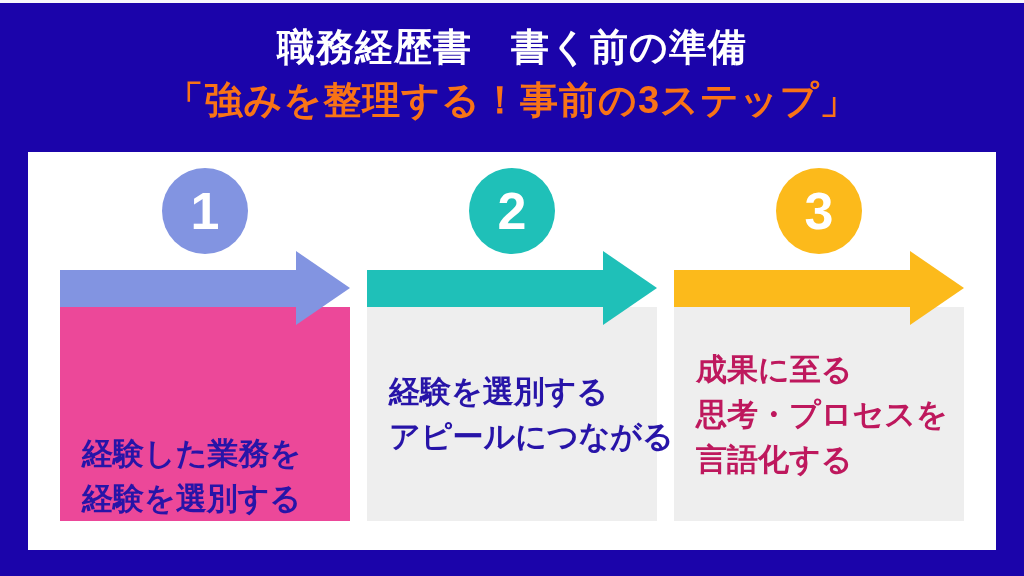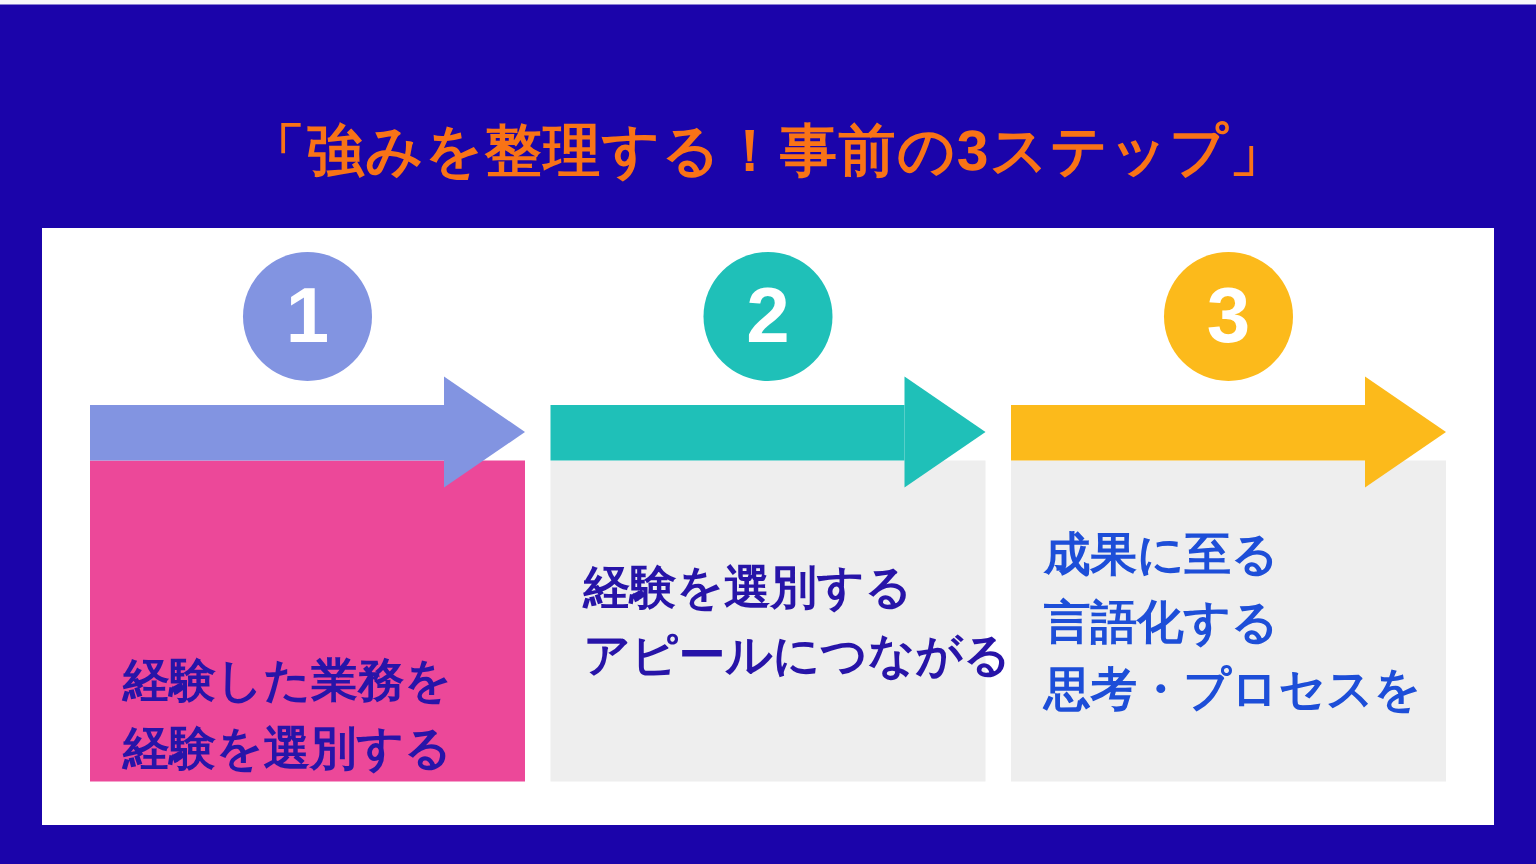--- a/index.html
+++ b/index.html
@@ -19,20 +19,21 @@
   .text{padding-left:22px;font-size:31px;font-weight:700;line-height:45px;white-space:nowrap;}
   .line:empty{display:none;}
 </style>
 </head>
 <body>
 
 <div class="canvas" style="background-color: rgb(27, 4, 170);">
 
   <div class="top-strip" style="background-color: rgb(247, 247, 251);"></div>
 
+  <div class="title l1" style="color: rgb(255, 255, 255);">職務経歴書　書く前の準備</div>
   <div class="title l2" style="color: #f97316;">「強みを整理する！事前の3ステップ」</div>
 
   <div class="panel" style="background-color: rgb(255, 255, 255);">
 
     <div class="step">
       <div class="circle" style="background-color: rgb(130, 148, 225);">
         <span class="num" style="color: rgb(255, 255, 255);">1</span>
       </div>
       <div class="arrow-bar" style="background-color: rgb(130, 148, 225);"></div>
       <div class="arrow-head" style="border-left-color: rgb(130, 148, 225);"></div>
@@ -60,22 +61,22 @@
       </div>
     </div>
 
     <div class="step">
       <div class="circle" style="background-color: rgb(252, 186, 27);">
         <span class="num" style="color: rgb(255, 255, 255);">3</span>
       </div>
       <div class="arrow-bar" style="background-color: rgb(252, 186, 27);"></div>
       <div class="arrow-head" style="border-left-color: rgb(252, 186, 27);"></div>
       <div class="textbox" style="background-color: rgb(238, 238, 238);">
-        <div class="text" style="color: #1d4ed8;">
+        <div class="text" style="color: #be185d;">
           <div class="line">成果に至る</div>
+          <div class="line">思考・プロセスを</div>
           <div class="line">言語化する</div>
-          <div class="line">思考・プロセスを</div>
         </div>
       </div>
     </div>
 
   </div>
 </div>
 
 </body></html>

